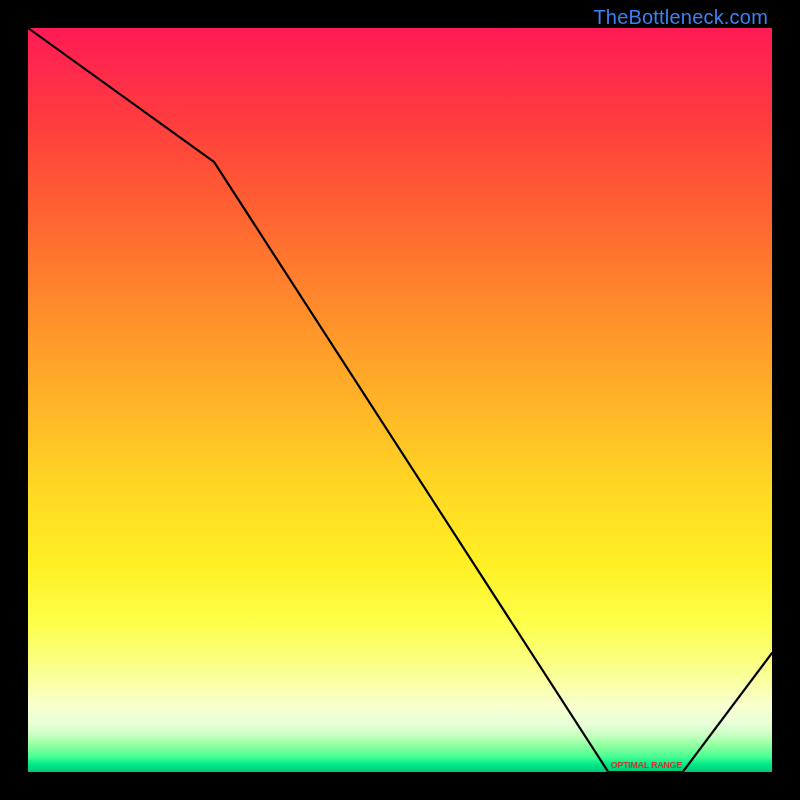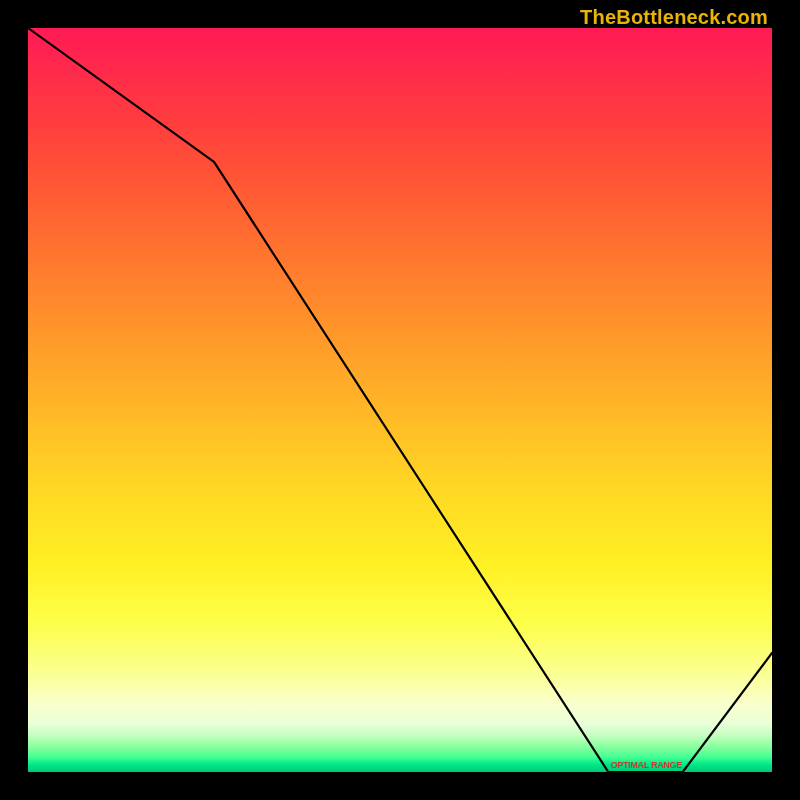--- a/index.html
+++ b/index.html
@@ -51,23 +51,23 @@
       #8effa0 96.5%,
       #44ff94 98%,
       #00e887 99%,
       #00c878 100%
     );
   }
   .watermark {
     position: absolute;
     top: 6px;
     right: 32px;
-    color: #eab308;
+    color: #3b82f6;
     font-size: 20px;
-    font-weight: 700;
+    font-weight: 400;
     letter-spacing: 0.2px;
     user-select: none;
   }
   svg.curve {
     position: absolute;
     left: 0; top: 0;
   }
   .bottom-label {
     position: absolute;
     font-size: 9px;

